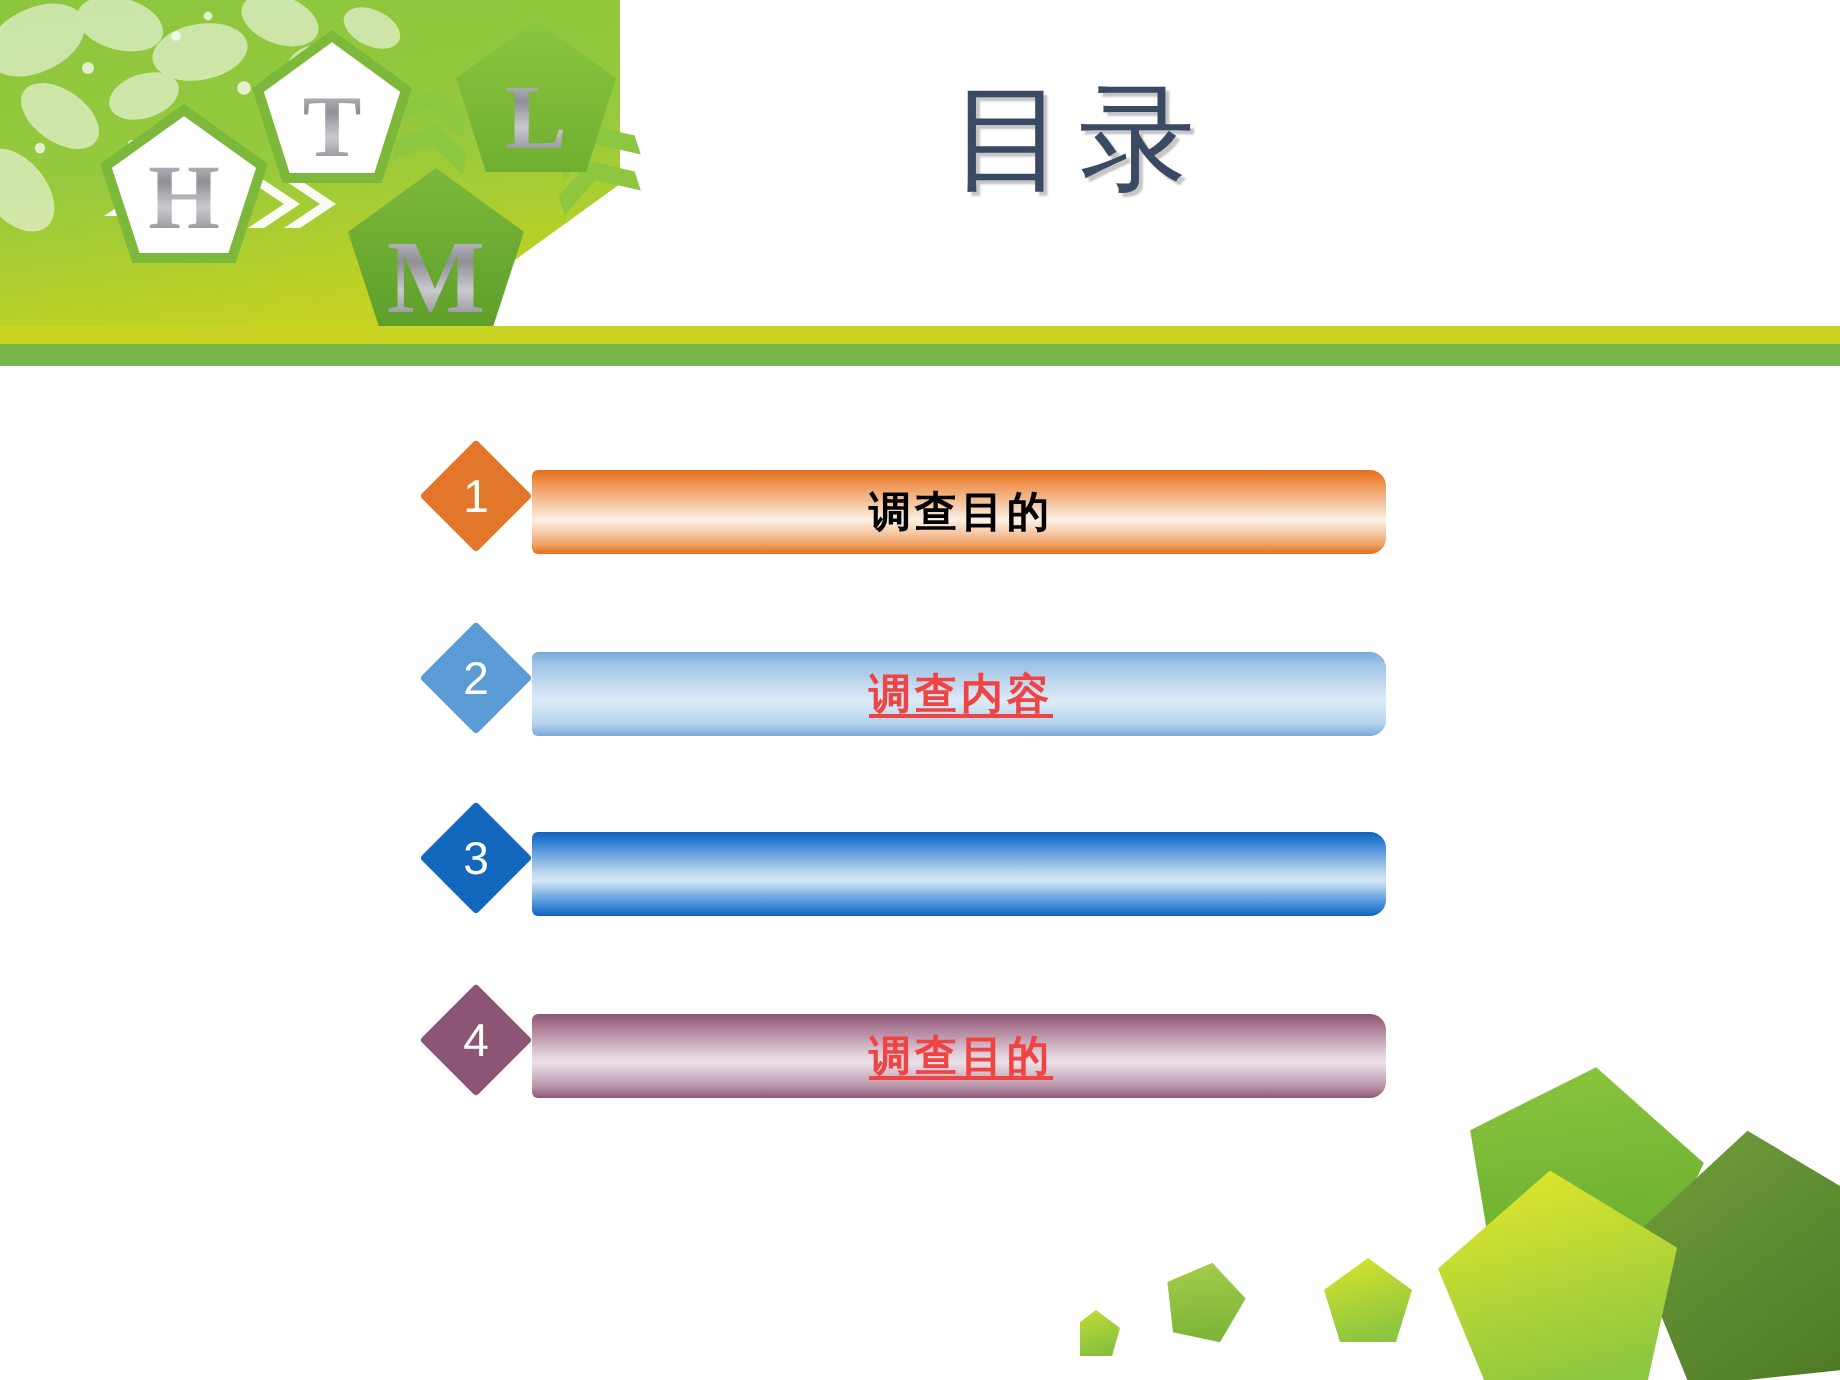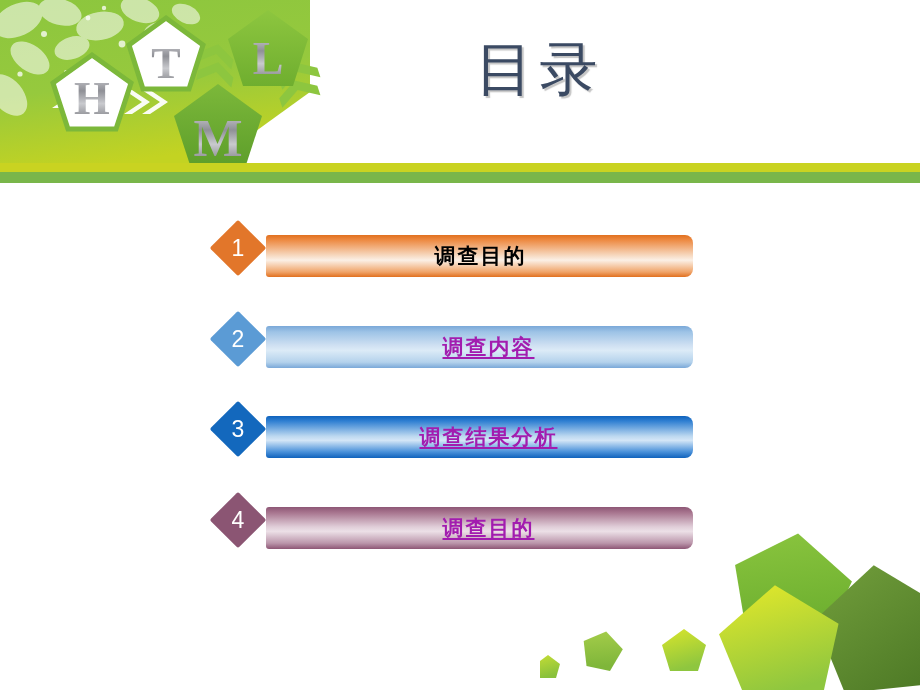--- a/index.html
+++ b/index.html
@@ -69,24 +69,23 @@
     justify-content: center;
     font-family: "Liberation Serif", "DejaVu Serif", serif;
     font-size: 21px;
     font-weight: bold;
     letter-spacing: 2px;
     white-space: nowrap;
     padding-left: 2px;
     box-sizing: border-box;
   }
   .bar-label.link {
-    color: #a21caf;
+    color: #ef4444;
     text-decoration: underline;
     text-underline-offset: 3px;
-    margin-left: 8px;
   }
   .bar-label.plain { color: #000000; }
 
   .diamond {
     position: absolute;
     left: 0; top: -7px;
     width: 40px; height: 40px;
     transform: rotate(45deg);
     border-radius: 2px;
   }
@@ -229,21 +228,20 @@
 
     <div class="row" style="top:326px;">
       <div class="bar bar-2"></div>
       <div class="bar-label link">调查内容</div>
       <div class="diamond dia-2"></div>
       <div class="diamond-num">2</div>
     </div>
 
     <div class="row" style="top:416px;">
       <div class="bar bar-3"></div>
-      <div class="bar-label link">调查结果分析</div>
       <div class="diamond dia-3"></div>
       <div class="diamond-num">3</div>
     </div>
 
     <div class="row" style="top:507px;">
       <div class="bar bar-4"></div>
       <div class="bar-label link">调查目的</div>
       <div class="diamond dia-4"></div>
       <div class="diamond-num">4</div>
     </div>

